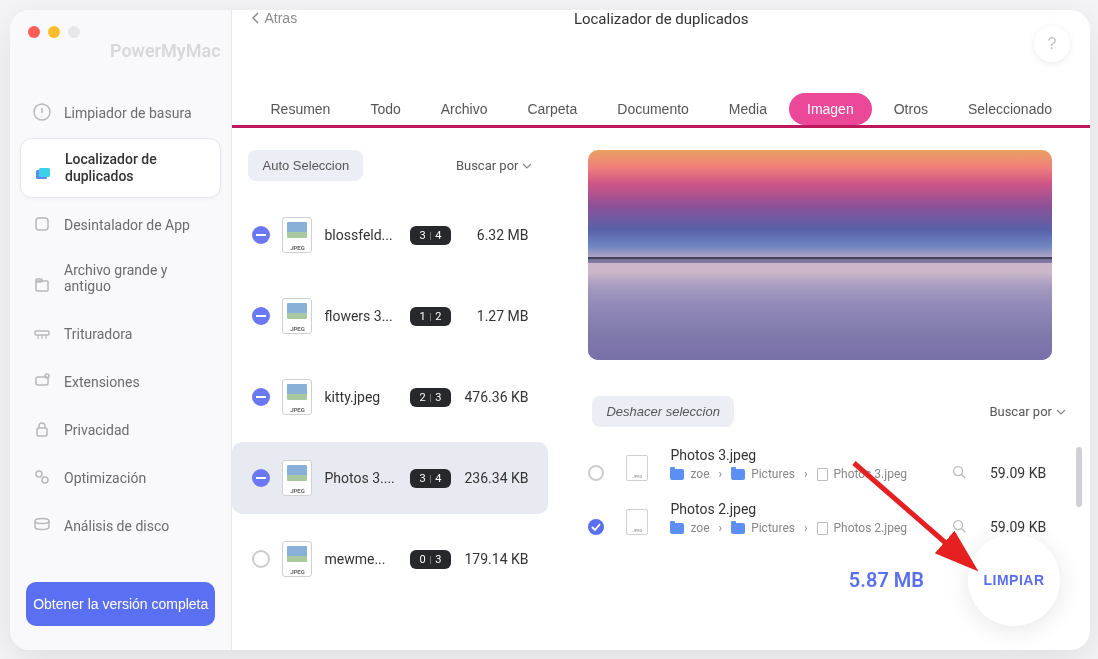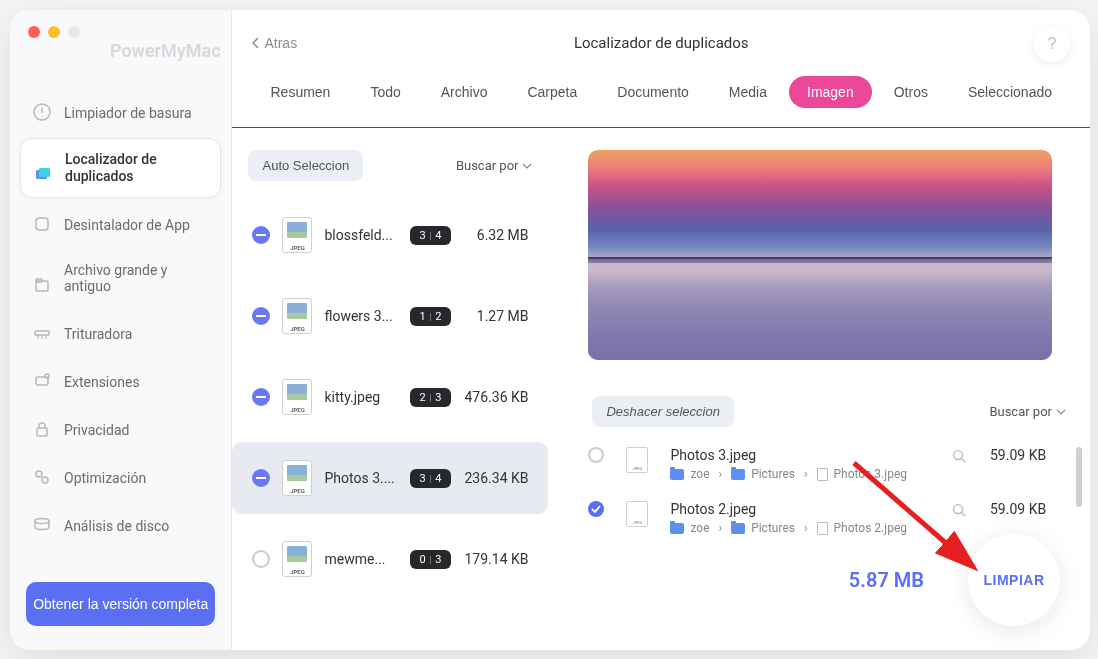--- a/index.html
+++ b/index.html
@@ -95,21 +95,21 @@
     }
     .main {
       flex: 1;
       display: flex;
       flex-direction: column;
       position: relative;
     }
     .topbar {
       height: 66px;
       display: flex;
-      align-items: center;
+      align-items: flex-start;
       padding: 0 20px;
       position: relative;
     }
     .back-btn {
       display: flex;
       align-items: center;
       gap: 4px;
       color: #8c8c90;
       font-size: 14px;
       cursor: pointer;
@@ -134,23 +134,23 @@
       border: none;
       box-shadow: 0 2px 8px rgba(0,0,0,0.08);
       color: #c0c0c4;
       font-size: 16px;
       cursor: pointer;
     }
     .tabs {
       display: flex;
       gap: 4px;
       padding: 0 20px;
-      border-bottom: 1px solid #be185d;
+      border-bottom: 3px solid #be185d;
       height: 52px;
-      align-items: flex-start;
+      align-items: flex-end;
     }
     .tab {
       padding: 8px 18px;
       border-radius: 20px;
       font-size: 14px;
       color: #555;
       cursor: pointer;
       background: none;
       border: none;
     }
@@ -352,21 +352,21 @@
       position: absolute;
       right: -12px;
       top: 0;
       width: 6px;
       height: 60px;
       background: #d0d0d4;
       border-radius: 3px;
     }
     .dup-row {
       display: flex;
-      align-items: flex-start;
+      align-items: flex-end;
       gap: 22px;
     }
     .dup-check {
       width: 16px;
       height: 16px;
       border-radius: 50%;
       flex-shrink: 0;
     }
     .dup-check.checked {
       background: #5b6ff3;

